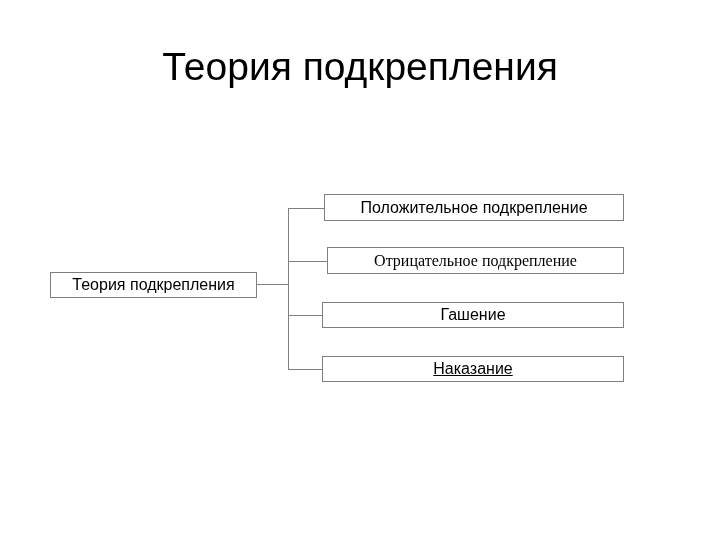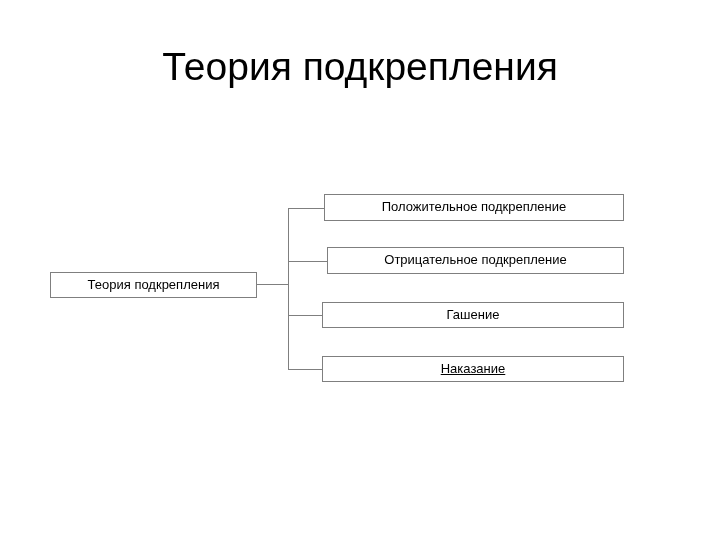--- a/index.html
+++ b/index.html
@@ -43,21 +43,21 @@
     width: 720px;
     height: 540px;
   }
 
   .node {
     position: absolute;
     box-sizing: border-box;
     background: #ffffff;
     border: 1px solid #7f7f7f;
     color: #000000;
-    font-size: 13px;
+    font-size: 16px;
     line-height: 1.1;
     display: flex;
     align-items: center;
     justify-content: center;
     text-align: center;
     padding: 0 6px;
     white-space: nowrap;
     z-index: 2;
   }
 
@@ -74,20 +74,21 @@
     left: 324px;
     top: 194px;
     width: 300px;
     height: 27px;
   }
   .node-child-1 {
     left: 327px;
     top: 247px;
     width: 297px;
     height: 27px;
+    font-family: Liberation Serif, serif;
   }
   .node-child-2 {
     left: 322px;
     top: 302px;
     width: 302px;
     height: 26px;
   }
   .node-child-3 {
     left: 322px;
     top: 356px;

